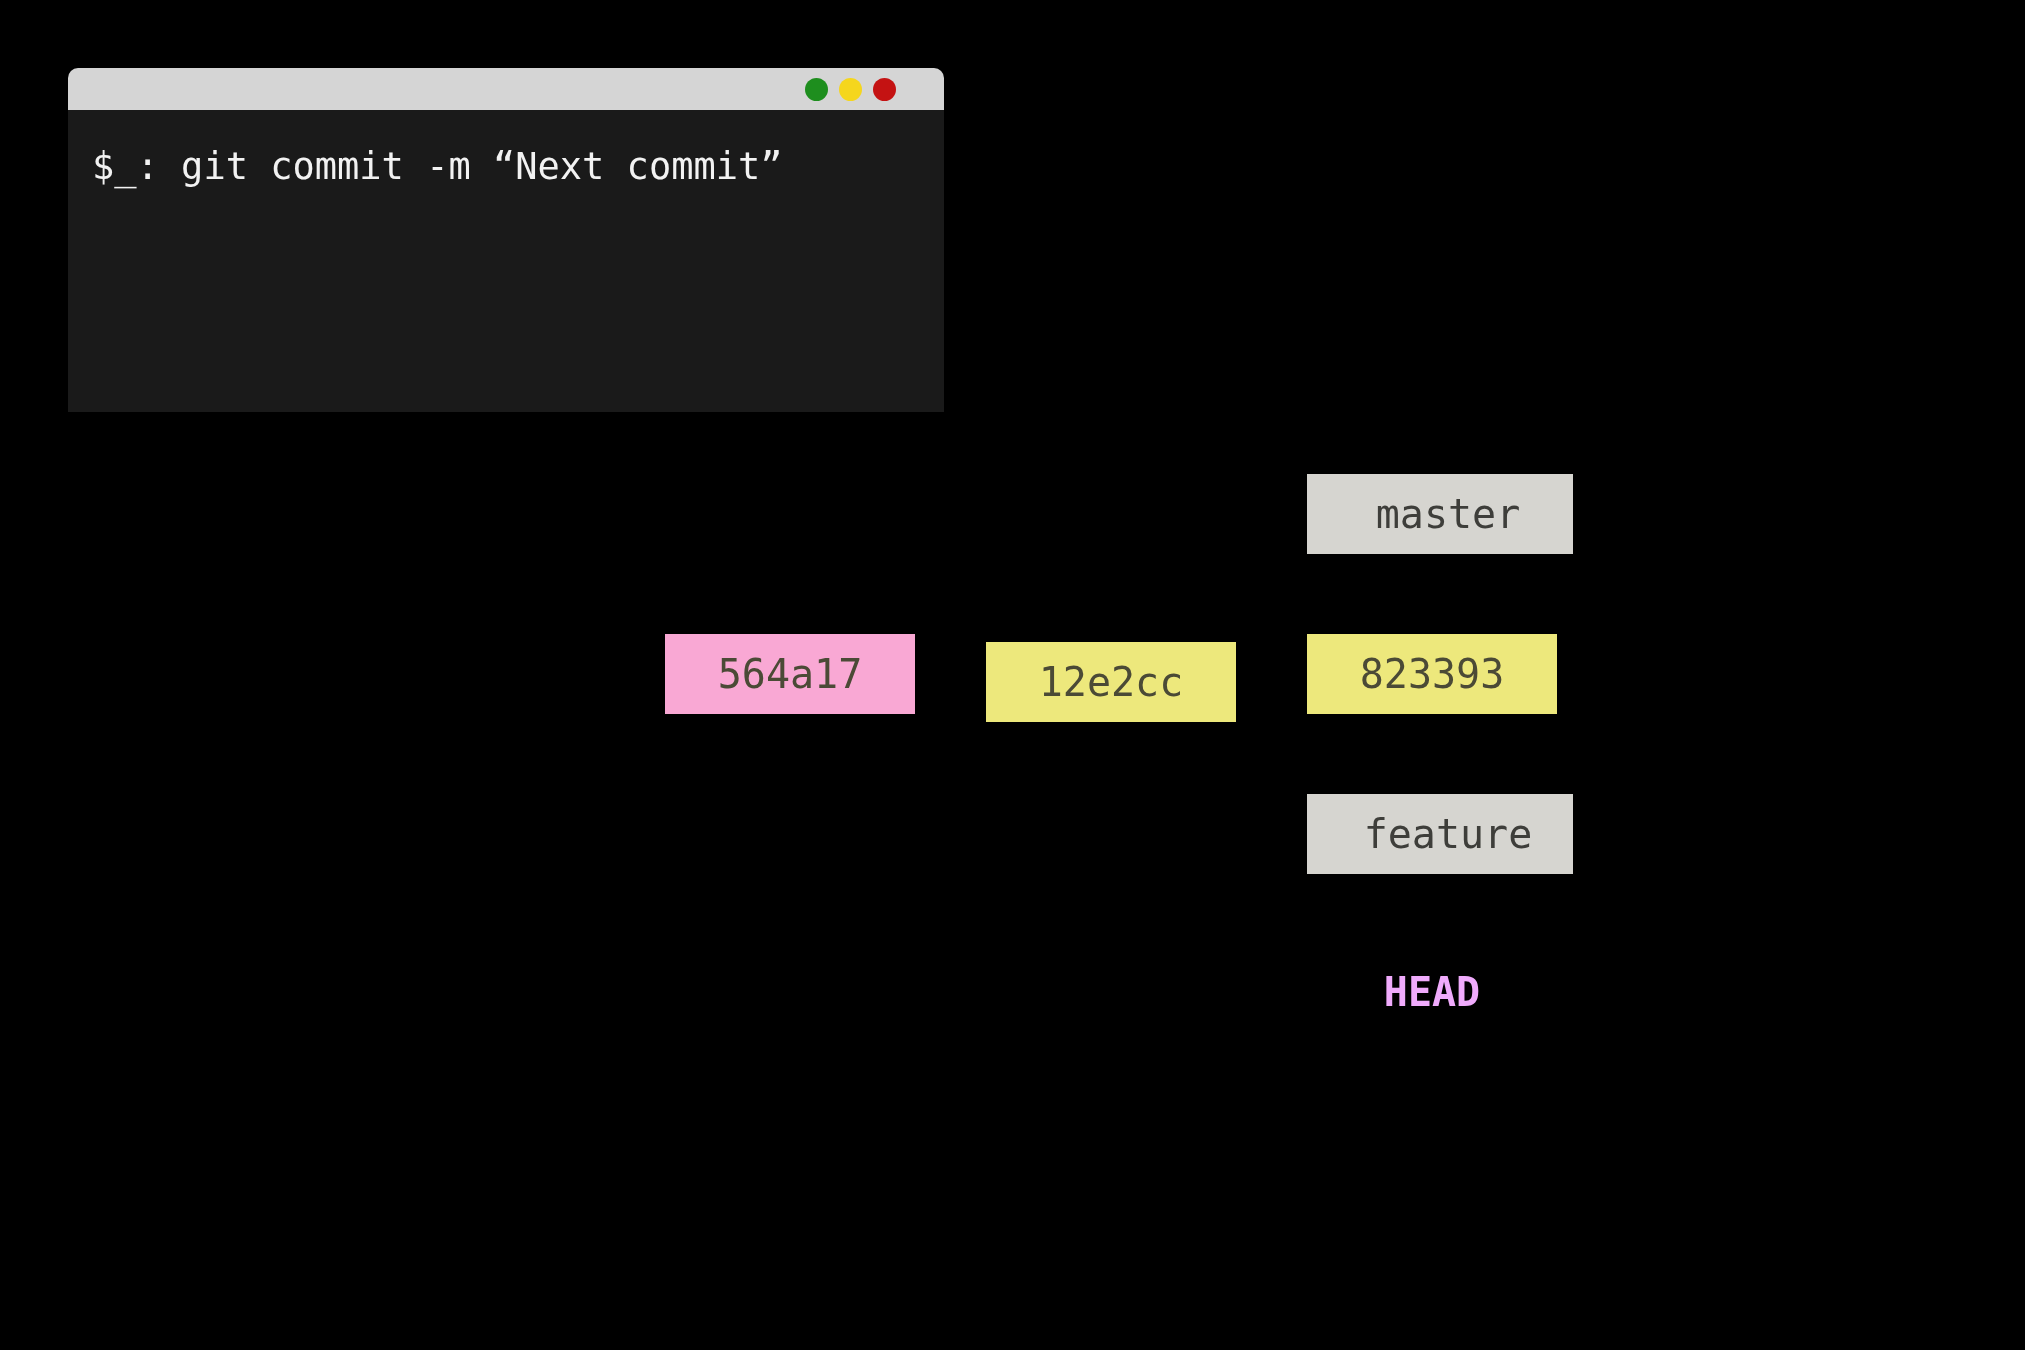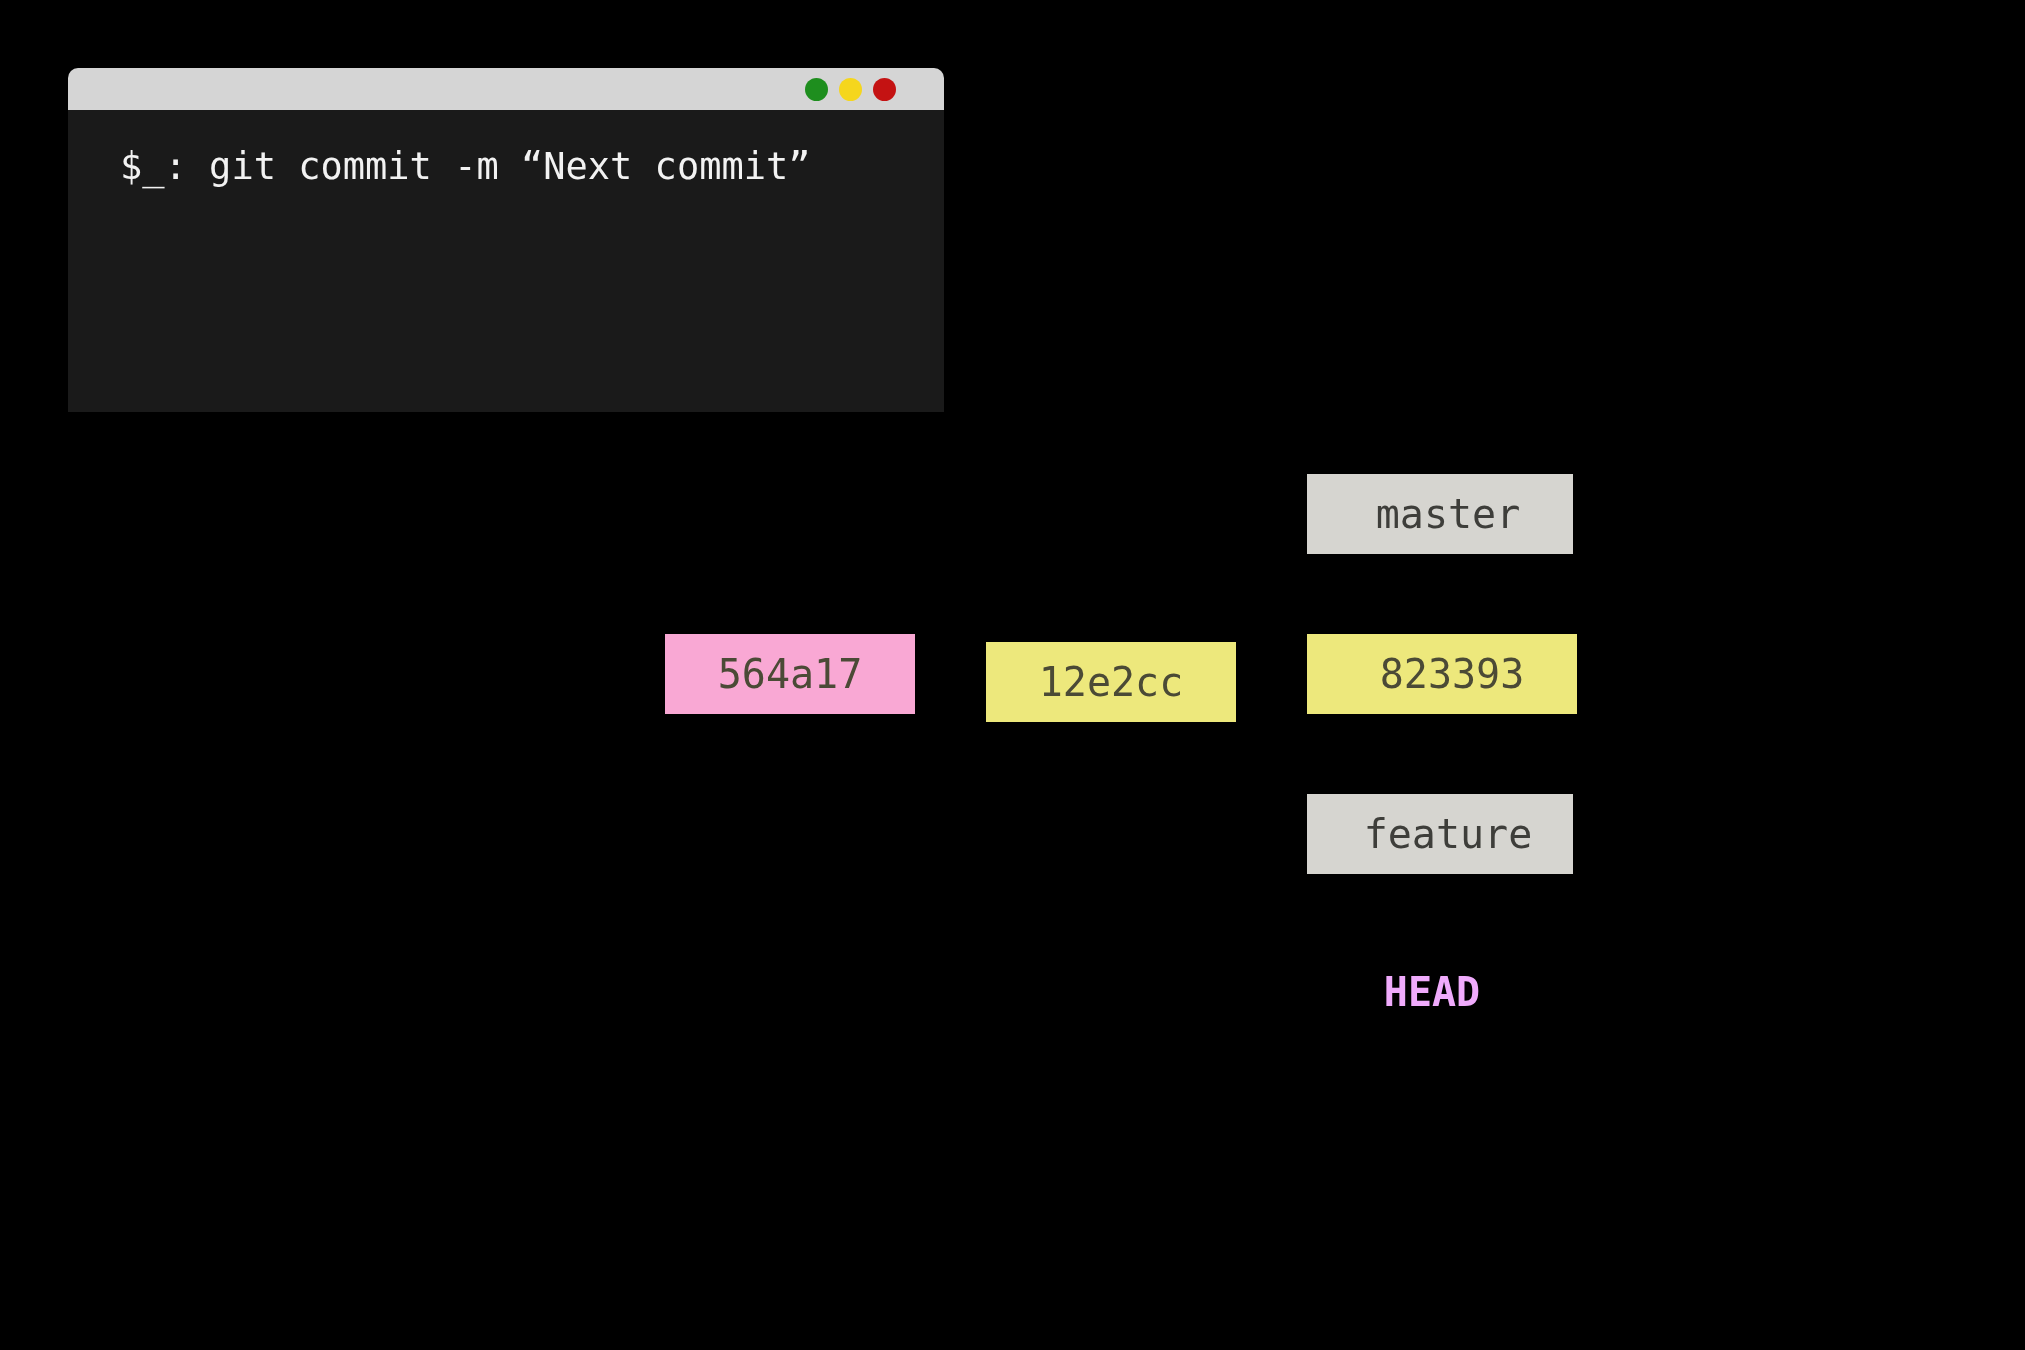--- a/index.html
+++ b/index.html
@@ -47,41 +47,40 @@
     height: 302px;
     background: #1a1a1a;
     box-sizing: border-box;
     padding: 34px 20px 0 24px;
   }
   .command-line {
     color: #f2f2f2;
     font-size: 37px;
     line-height: 1.25;
     white-space: pre;
-    margin-left: 28px;
   }
 
   
   .commit-node {
     position: absolute;
     top: 634px;
     width: 250px;
     height: 80px;
     background: #ede87c;
     color: #4b4a36;
     font-size: 40px;
     display: flex;
     align-items: center;
     justify-content: center;
     box-shadow: 0 2px 2px rgba(0,0,0,0.35);
   }
   .commit-1 { left: 344px; }
   .commit-2 { left: 665px; }
   .commit-3 { left: 986px; margin-top: 8px; }
-  .commit-4 { left: 1307px; padding-left: 20px; }
+  .commit-4 { left: 1307px; }
 
   .branch-label {
     position: absolute;
     left: 1307px;
     width: 250px;
     height: 80px;
     background: #d6d5d0;
     color: #3e3e3a;
     font-size: 40px;
     display: flex;

